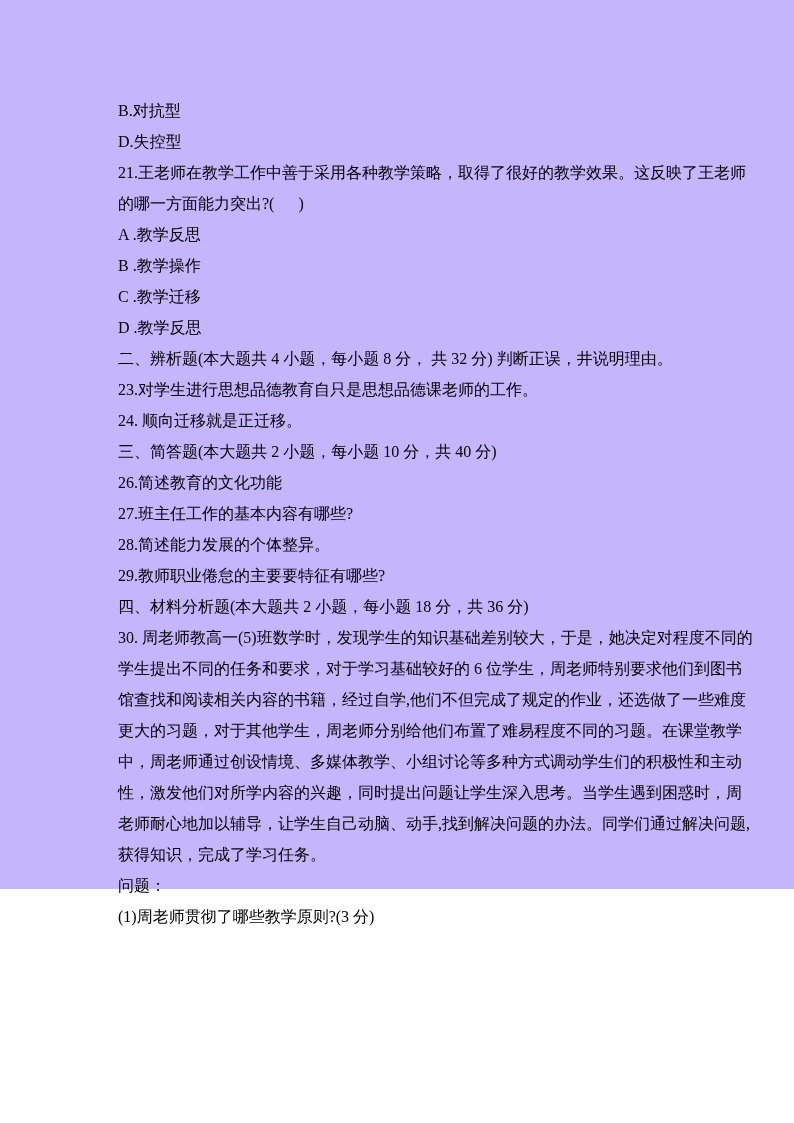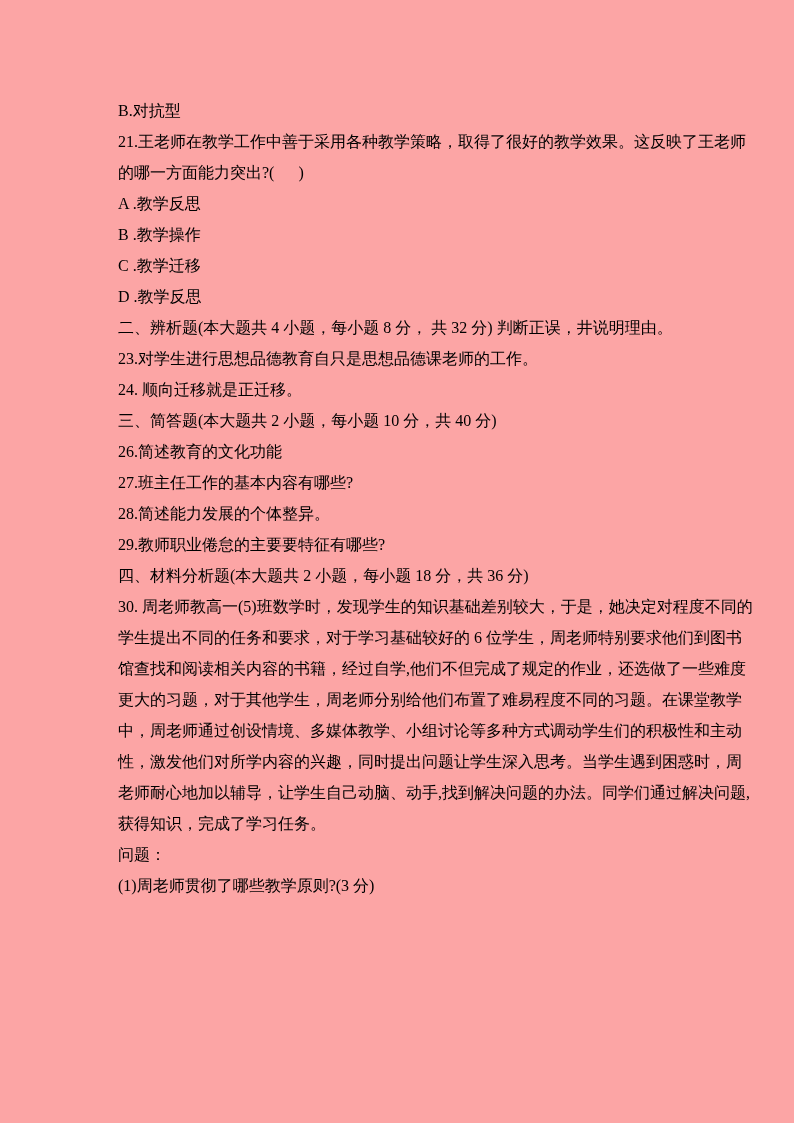--- a/index.html
+++ b/index.html
@@ -8,22 +8,22 @@
     background: #ffffff;
   }
   body {
     width: 794px;
     height: 1123px;
     overflow: hidden;
   }
   .page {
     box-sizing: border-box;
     width: 794px;
-    height: 1123px;
-    background: #fca5a5;
+    height: 889px;
+    background: #c4b5fd;
     padding: 95px 40px 0 118px;
   }
   .textblock {
     width: 638px;
   }
   .textblock p {
     margin: 0;
     padding: 0;
     font-family: "Liberation Serif", "DejaVu Serif", serif;
     font-size: 16px;
@@ -33,20 +33,21 @@
     word-break: break-all;
     text-align: left;
   }
 </style>
 </head>
 <body>
 
 <div class="page">
   <div class="textblock">
     <p>B.对抗型</p>
+    <p>D.失控型</p>
     <p>21.王老师在教学工作中善于采用各种教学策略，取得了很好的教学效果。这反映了王老师的哪一方面能力突出?(      )</p>
     <p>A .教学反思</p>
     <p>B .教学操作</p>
     <p>C .教学迁移</p>
     <p>D .教学反思</p>
     <p>二、辨析题(本大题共 4 小题，每小题 8 分， 共 32 分) 判断正误，井说明理由。</p>
     <p>23.对学生进行思想品德教育自只是思想品德课老师的工作。</p>
     <p>24. 顺向迁移就是正迁移。</p>
     <p>三、简答题(本大题共 2 小题，每小题 10 分，共 40 分)</p>
     <p>26.简述教育的文化功能</p>

